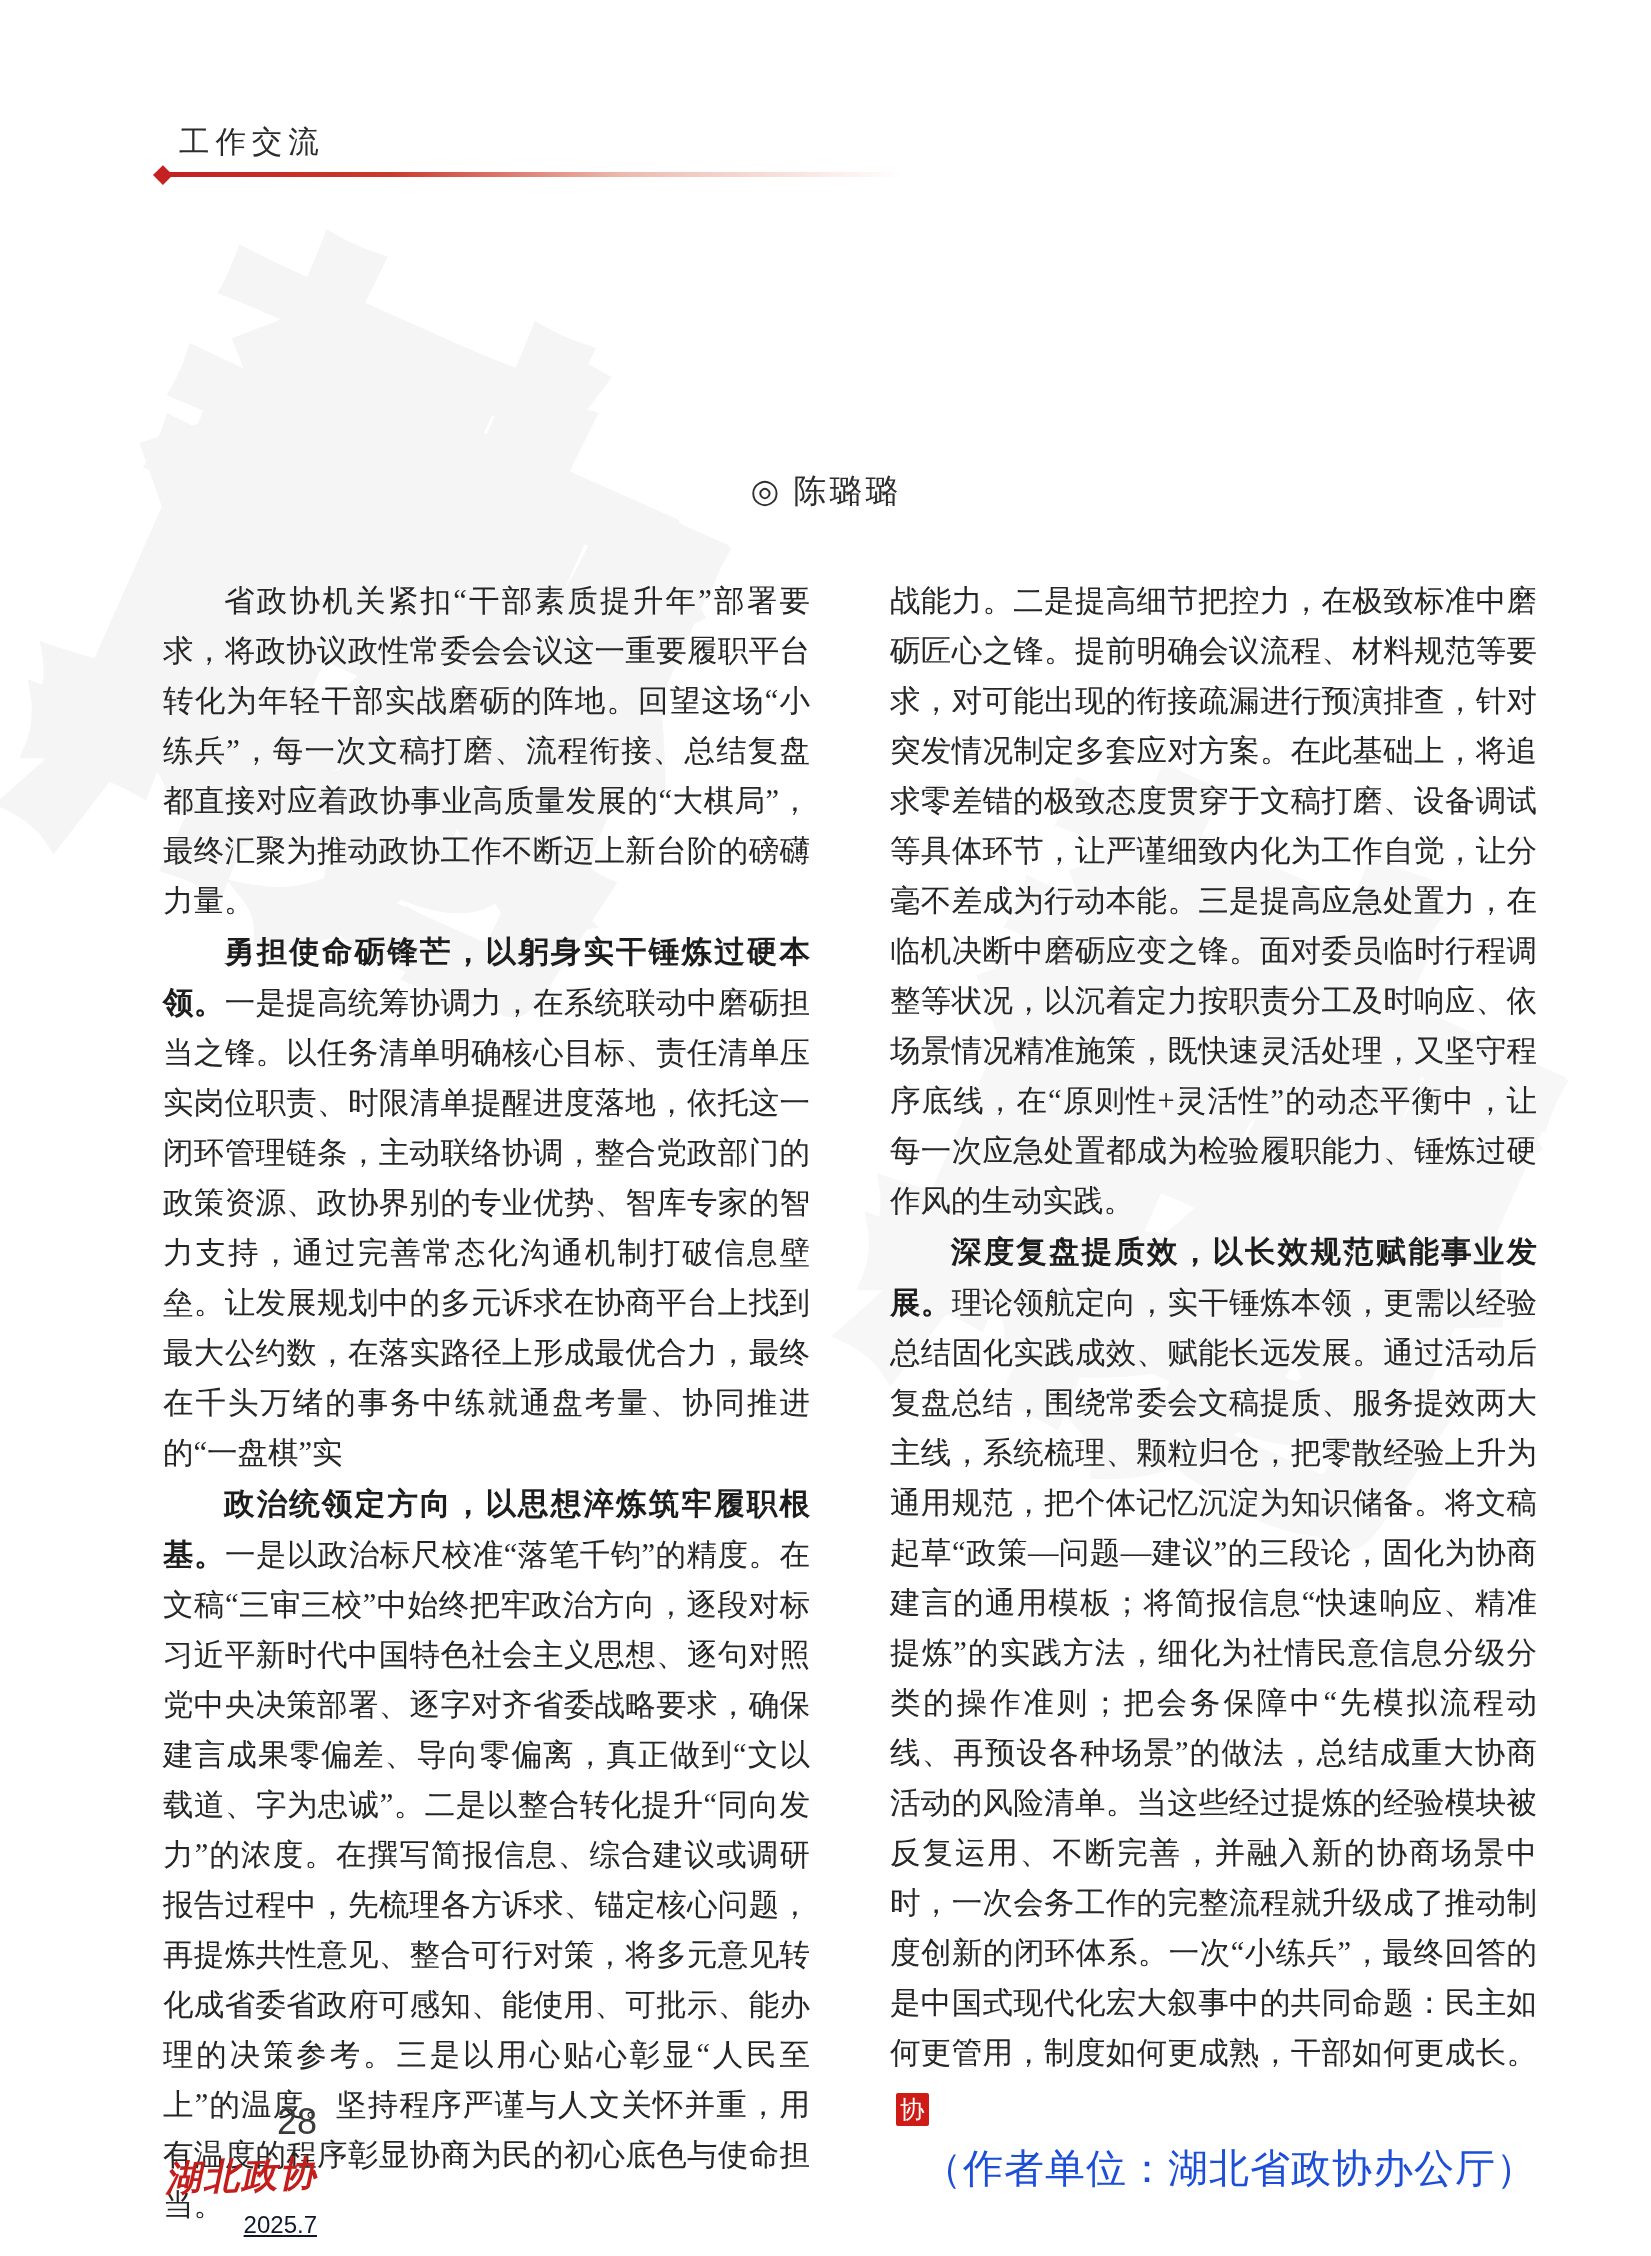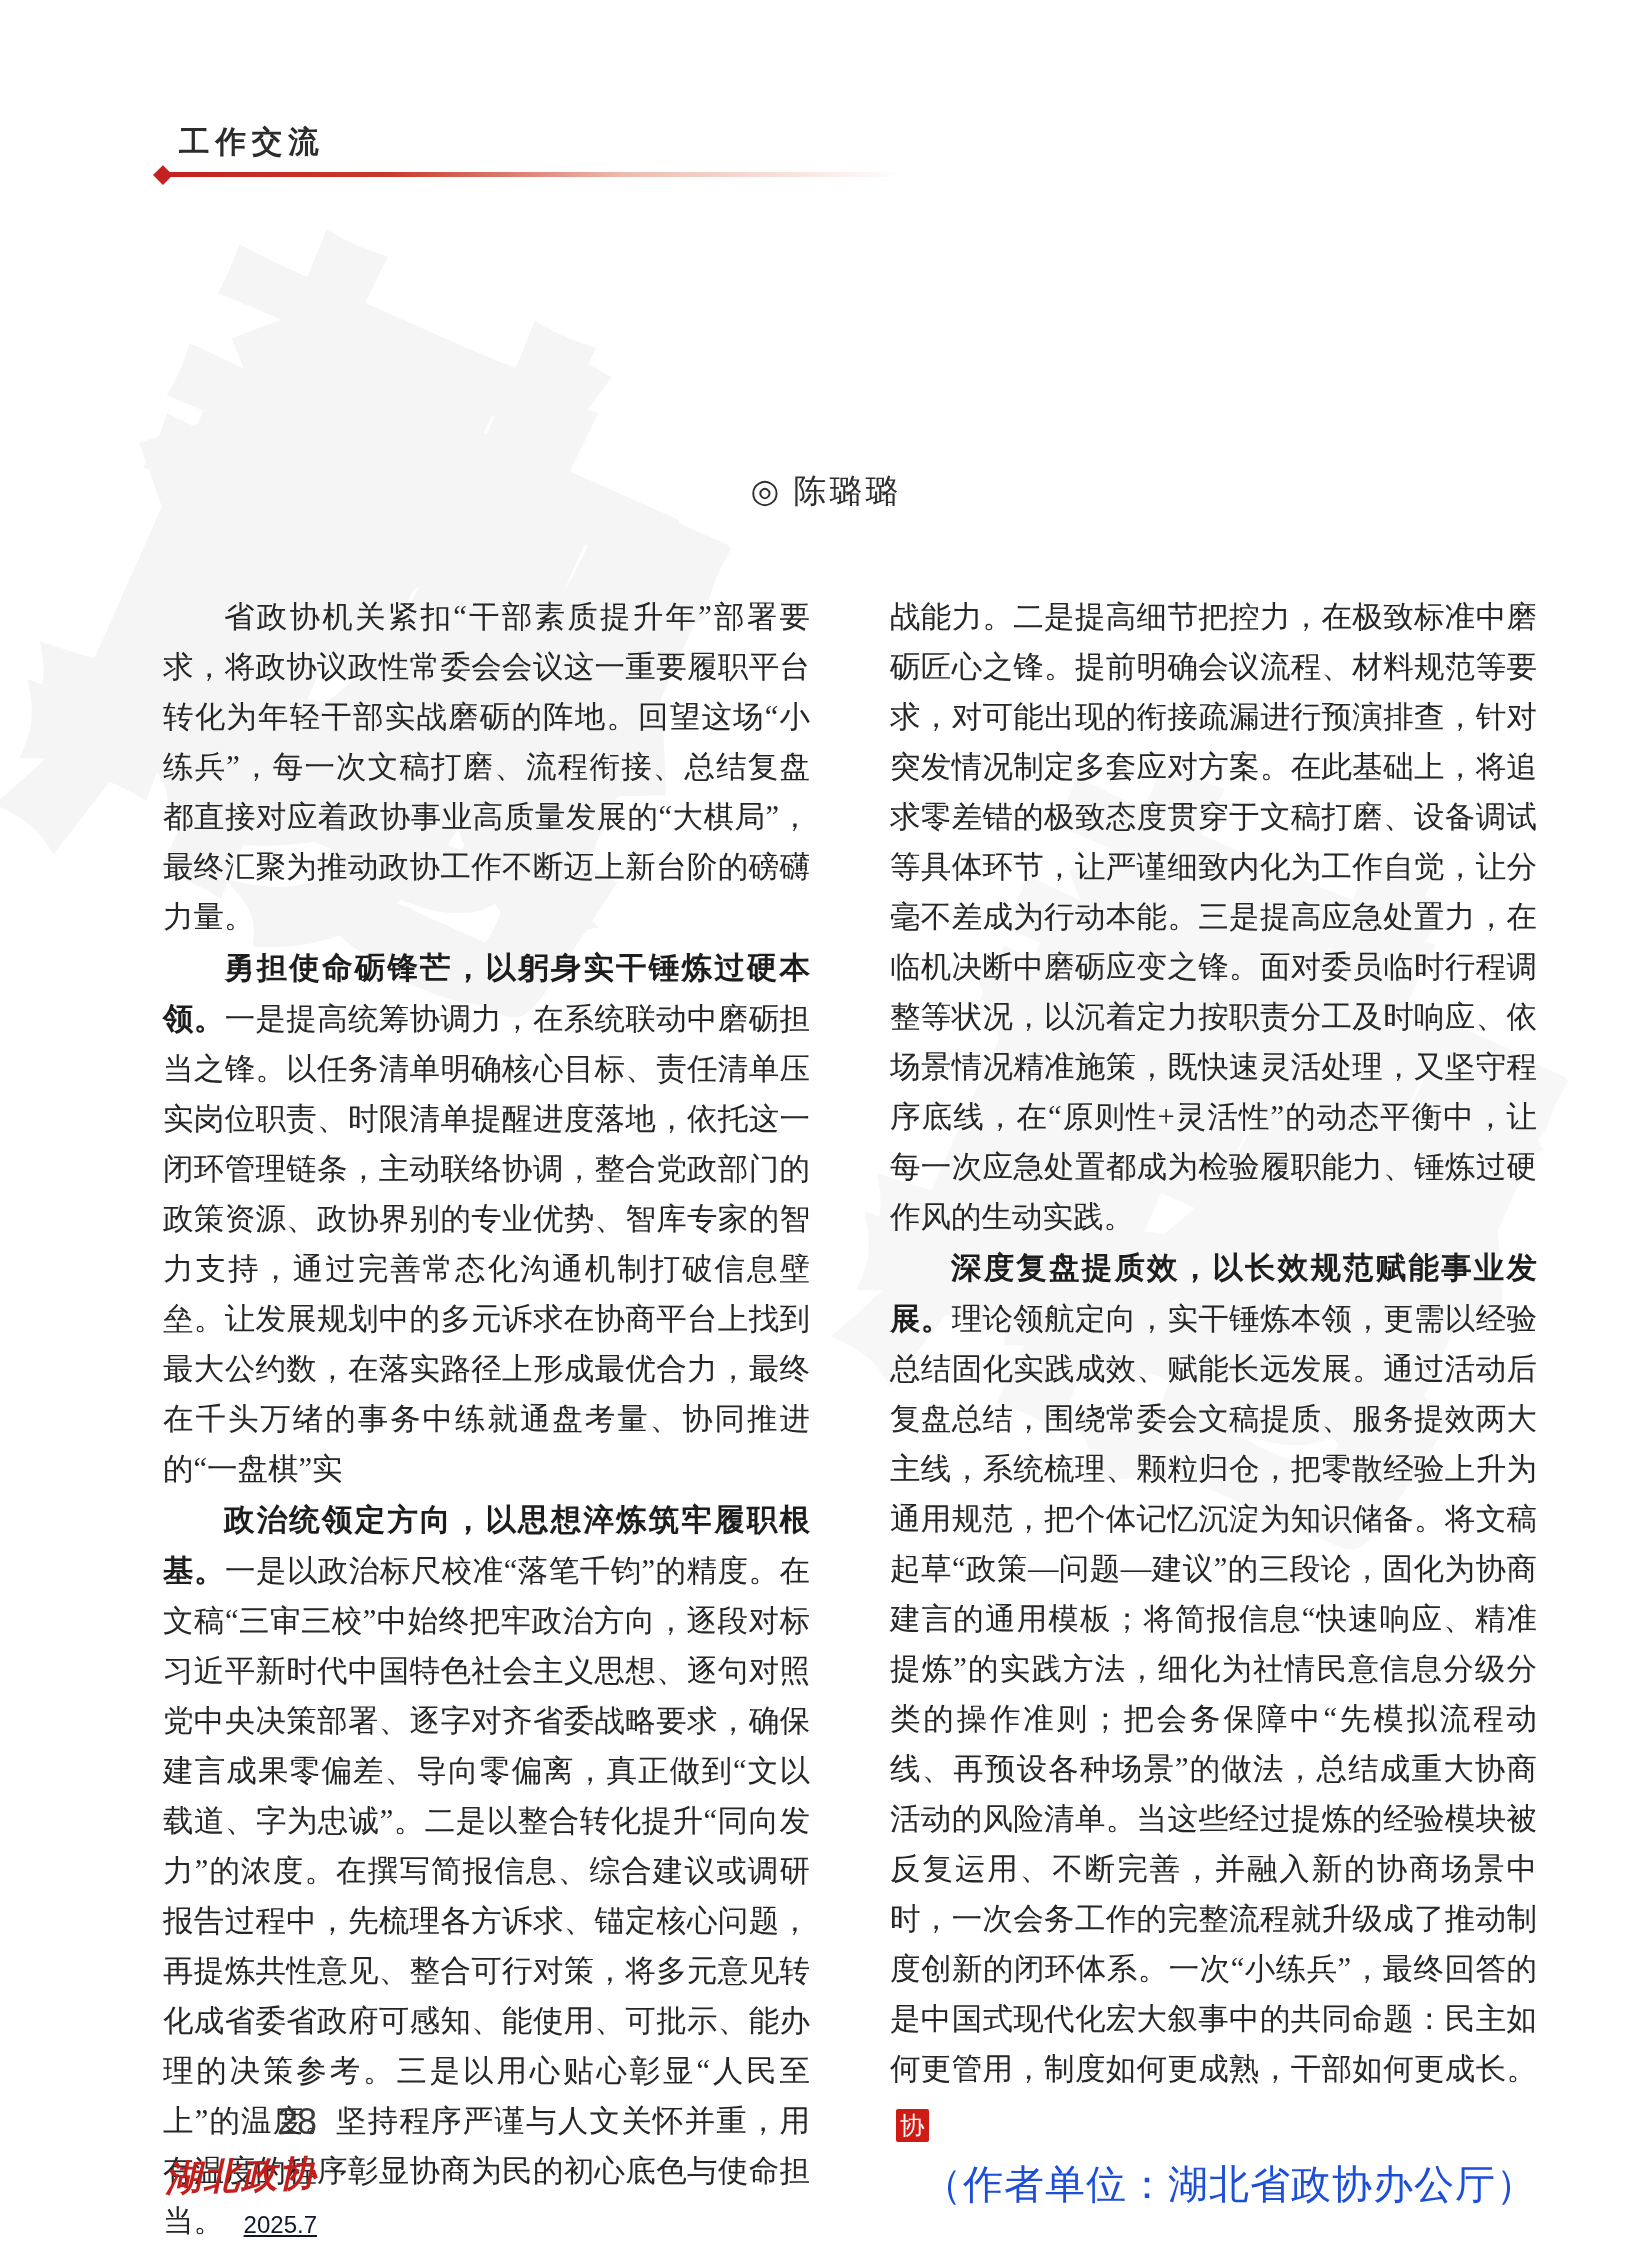--- a/index.html
+++ b/index.html
@@ -26,21 +26,21 @@
     user-select:none;
     white-space:nowrap;
   }
   .wm-a { left:424px; top:-59px; transform:rotate(24deg); transform-origin:50% 0; }
   .wm-b { left:1261px; top:473px; transform:rotate(24deg); transform-origin:50% 0; color:#f7f7f7; }
 
   
   .header { position:absolute; top:122px; left:179px; z-index:2; }
   .section-label {
     font-family:"Liberation Sans","DejaVu Sans",sans-serif;
-    font-size:30.5px; font-weight:700;
+    font-size:30.5px; font-weight:400;
     color:#2c2c2c; letter-spacing:5.9px;
   }
   .header-rule { position:absolute; top:165px; left:156px; width:759px; height:19.7px; z-index:2; }
   .diamond {
     position:absolute; left:0; top:3px;
     width:13.8px; height:13.8px;
     background:#c42120;
     transform:rotate(45deg);
   }
   .rule-line {
@@ -59,21 +59,21 @@
   }
   .byline {
     position:absolute; top:469px; left:0; width:100%;
     text-align:center;
     font-size:33px; color:#2f2f2f; letter-spacing:3px;
     z-index:1;
   }
 
   
   .columns {
-    position:absolute; top:592px; left:163px;
+    position:absolute; top:576px; left:163px;
     width:1374px;
     display:flex; gap:80px;
     z-index:1;
     justify-content:flex-end;
   }
   .col { width:652px; }
   .para {
     margin:0;
     font-size:30.5px; line-height:50px;
     color:#262626;

